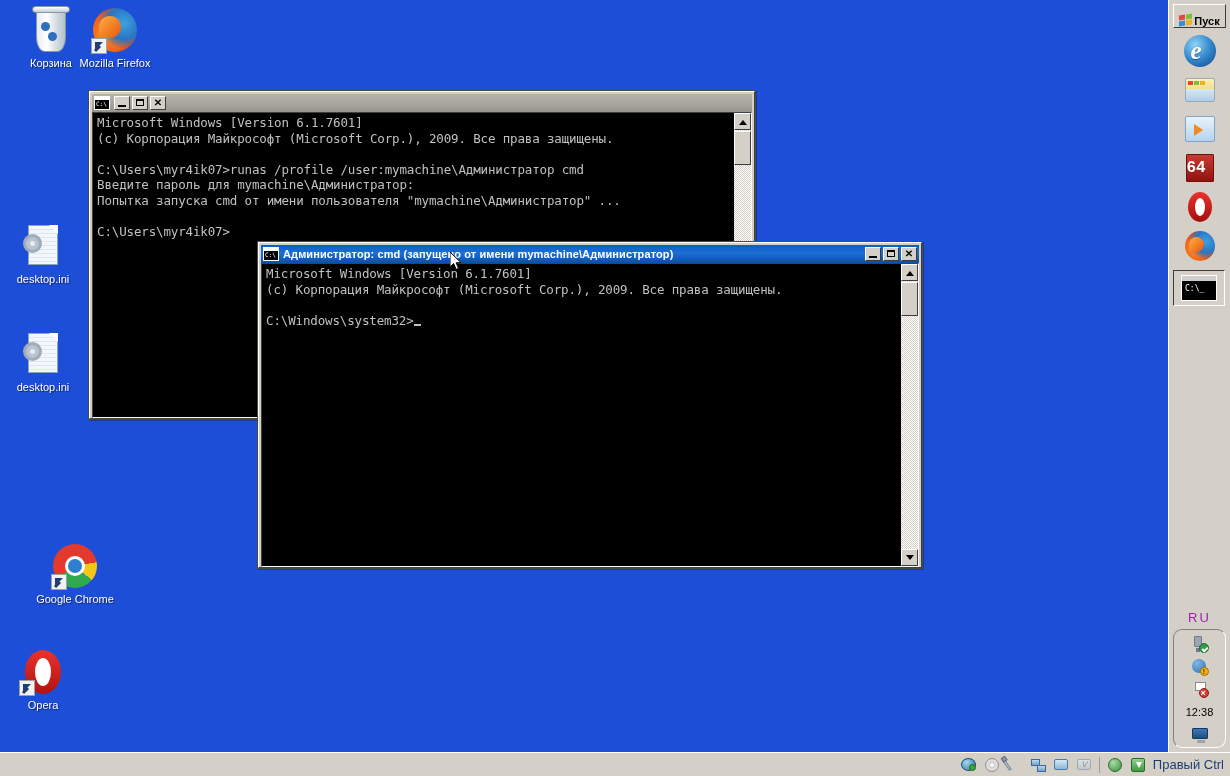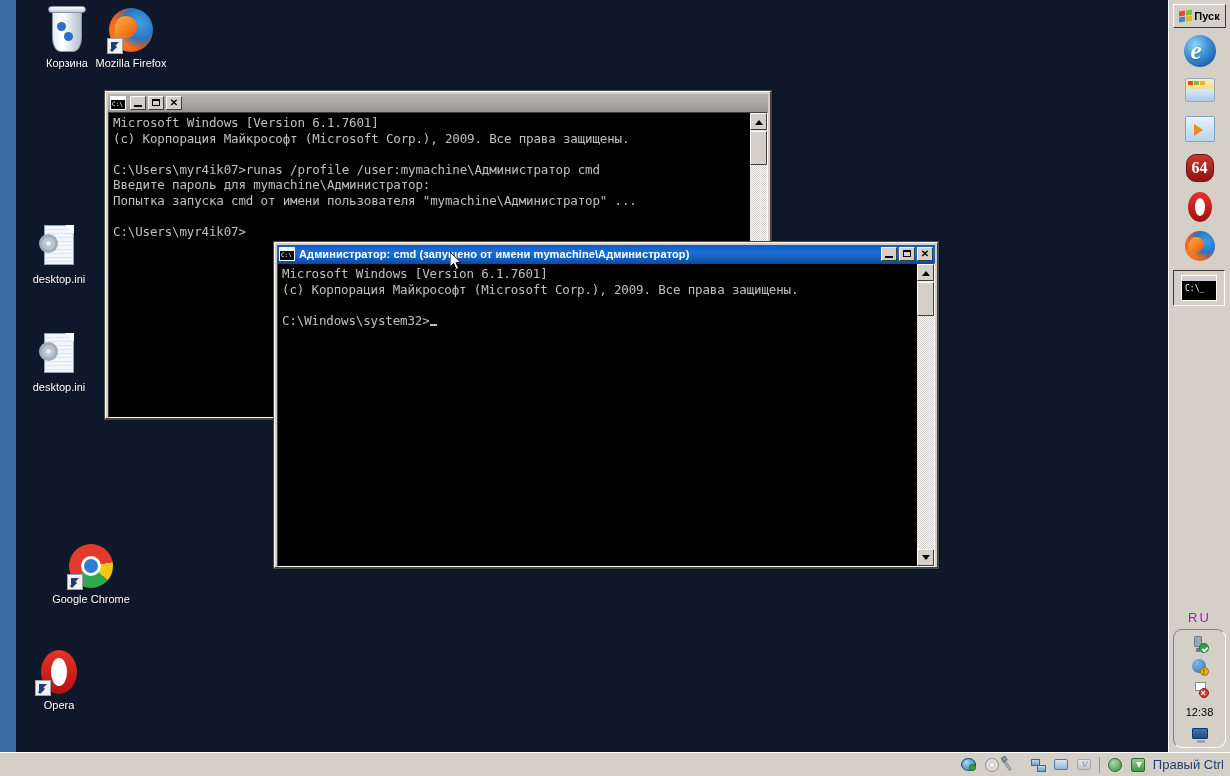--- a/index.html
+++ b/index.html
@@ -15,24 +15,24 @@
     width: 1230px;
     height: 776px;
     background: #3a6ea5;
     overflow: hidden;
     -moz-user-select: none;
   }
 
   
   #desktop {
     position: absolute;
-    left: 16px; top: 0;
+    left: 0; top: 0;
     width: 1172px;
     height: 752px;
-    background: #0f172a;
+    background: #1d4ed8;
   }
 
   .desk-icon {
     position: absolute;
     width: 86px;
     text-align: center;
     color: #ffffff;
     font-size: 11px;
     line-height: 12px;
     text-shadow: 1px 1px 1px rgba(0,0,0,.55);
@@ -330,21 +330,21 @@
     flex-direction: column;
   }
   #start-button {
     margin: 4px 4px 3px 4px;
     height: 24px;
     background: #d4d0c8;
     border-top: 1px solid #ffffff;
     border-left: 1px solid #ffffff;
     border-right: 1px solid #3c3c3c;
     border-bottom: 1px solid #3c3c3c;
-    display: flex; align-items: center; justify-content: center;
+    display: flex; align-items: flex-end; justify-content: center;
     gap: 1px;
     font-size: 11px; font-weight: bold; color: #000;
     box-sizing: border-box;
   }
   .win-logo {
     width: 14px; height: 13px;
     position: relative;
     flex: 0 0 auto;
   }
   .win-logo i {
@@ -391,23 +391,23 @@
   }
   .ql-media:after{
     content:"";position:absolute;left:8px;top:7px;
     width:0;height:0;border-left:9px solid #f08a1e;
     border-top:6px solid transparent;border-bottom:6px solid transparent;
   }
 
   .ql-64{
     position:absolute;left:2px;top:2px;width:28px;height:28px;
     background:linear-gradient(to bottom,#c93a33,#8f1410);
-    border:1px solid #6e0f0c; box-sizing:border-box; border-radius:10px;
-    color:#fff; font-weight:bold; font-size:16px; line-height:26px; text-align:center;
-    font-family:Liberation Serif, serif;
+    border:1px solid #6e0f0c; box-sizing:border-box; border-radius:1px;
+    color:#fff; font-weight:bold; font-size:16px; line-height:26px; 
+    font-family:Liberation Mono, monospace;
   }
 
   .ql-opera{
     position:absolute;left:4px;top:1px;width:24px;height:30px;border-radius:50%;
     background:linear-gradient(to bottom,#e8332c,#a40f0c);
   }
   .ql-opera:after{
     content:"";position:absolute;left:7px;top:6px;width:10px;height:18px;border-radius:50%;
     background:#ffffff;
   }

